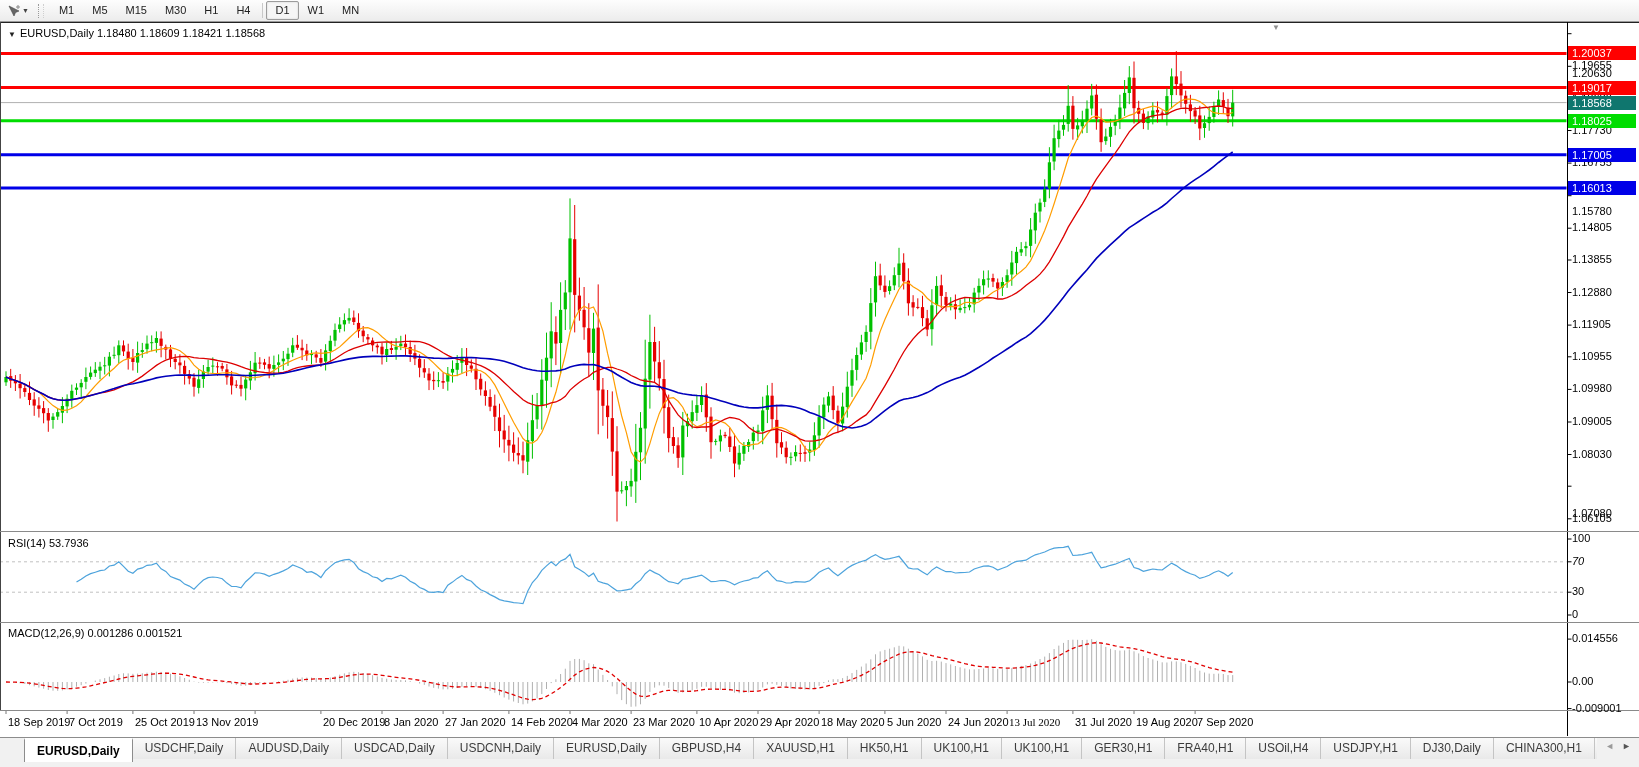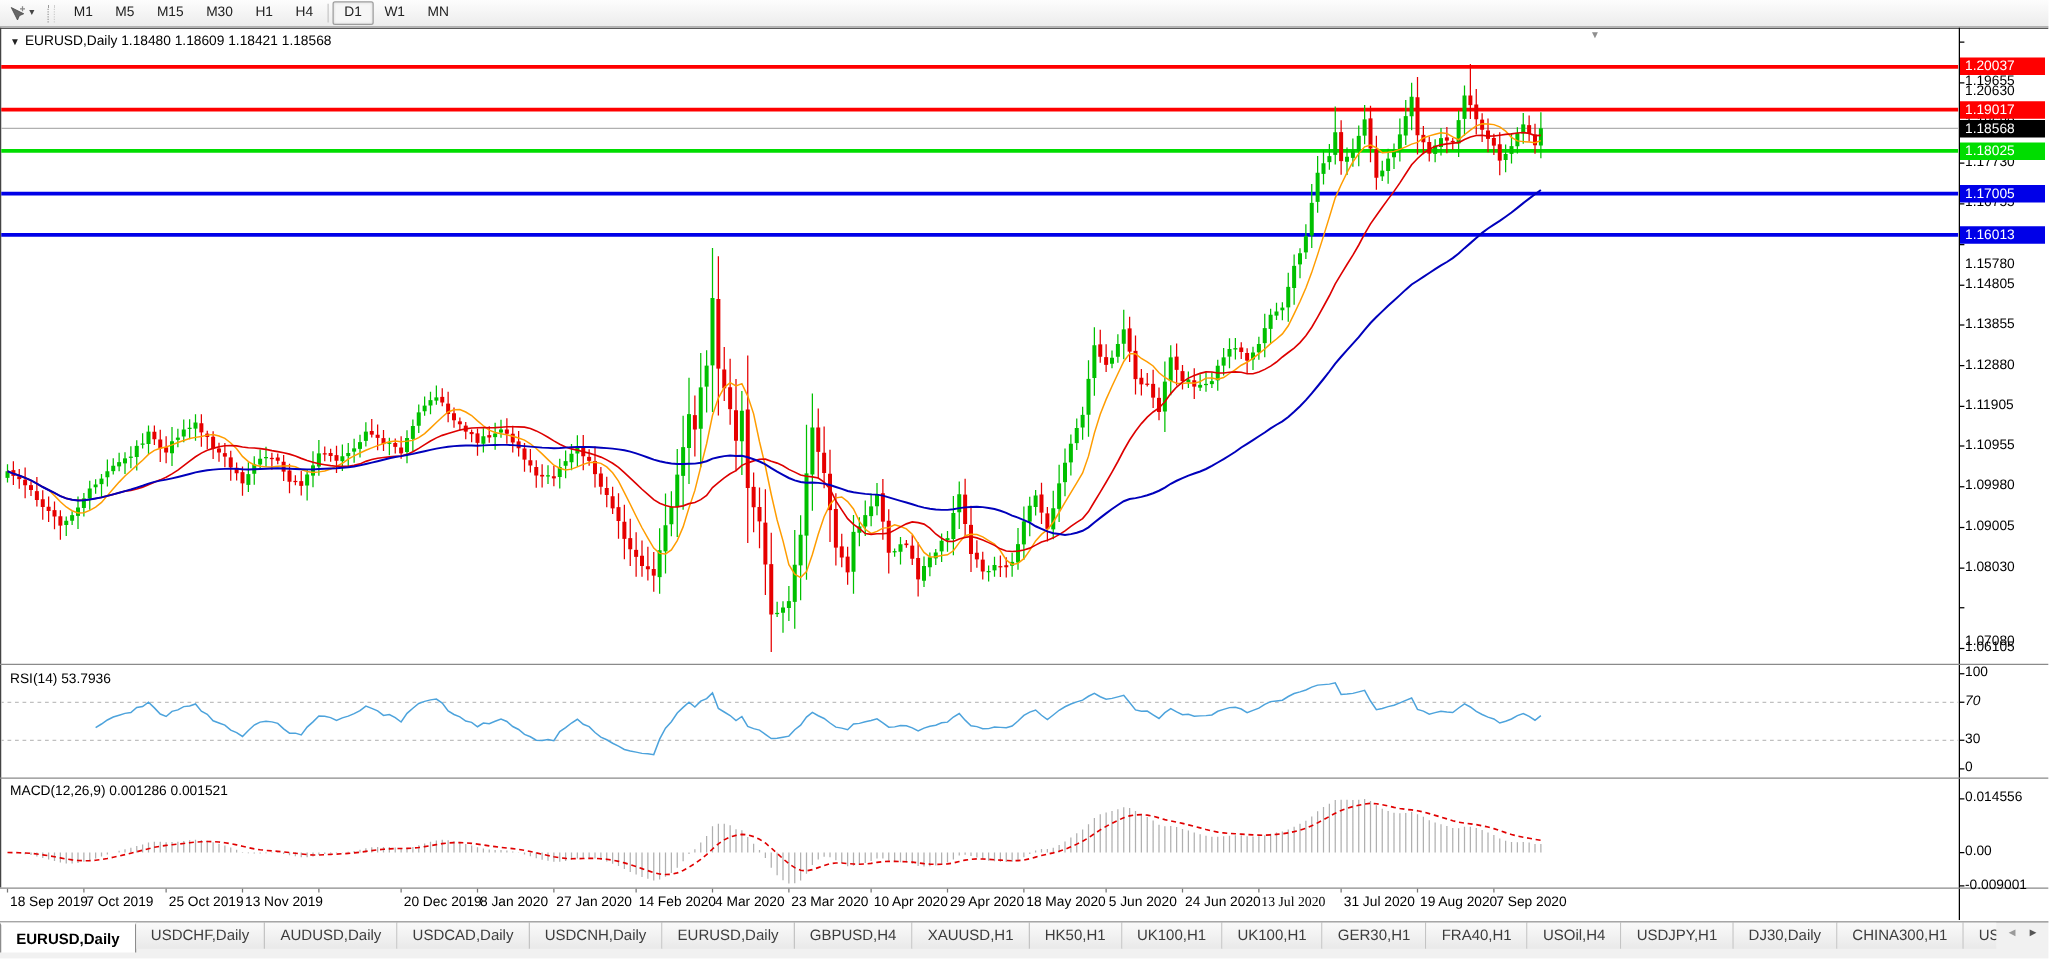--- a/index.html
+++ b/index.html
@@ -23,21 +23,21 @@
   .rsi-title{left:8px;top:515px;}
   .macd-title{left:8px;top:605px;}
   .title-caret{font-size:8px;color:#222;margin-right:4px;}
   .ytick{position:absolute;left:1572px;color:#000;white-space:nowrap;}
   .price-badge{position:absolute;left:1568px;width:68px;height:14px;line-height:14px;
                color:#fff;padding-left:4px;box-sizing:border-box;font-size:11px;white-space:nowrap;}
   .date-label{position:absolute;top:694px;color:#000;white-space:nowrap;}
   .shift-marker{position:absolute;color:#8f8f8f;font-size:8px;top:1px;}
   
   .tabbar{position:absolute;left:0;top:737px;width:1639px;height:30px;background:#f1f1f1;
-          border-top:1px solid #8c8c8c;box-sizing:border-box;display:flex;align-items:flex-start;}
+          border-top:1px solid #8c8c8c;box-sizing:border-box;display:flex;align-items:flex-start;padding-left:24px;}
   .tabs-wrap{display:flex;align-items:flex-start;height:24px;flex:1;overflow:hidden;}
   .tab{height:21px;line-height:21px;padding:0 12px;color:#3c3c3c;background:linear-gradient(#fafafa,#e9e9e9);
        border-right:1px solid #c4c4c4;white-space:nowrap;cursor:default;font-size:12px;}
   .tab.active{background:#fff;color:#000;font-weight:bold;border:1px solid #8c8c8c;border-top:2px solid #fff;
               border-bottom:none;height:23px;line-height:22px;margin-top:0;}
   .tab-scrollers{display:flex;align-items:center;gap:8px;padding:3px 8px 0 8px;}
   .tab-scroller{font-size:9px;color:#555;cursor:default;}
   .tab-scroller.dim{color:#9a9a9a;}
 </style>
 </head>
@@ -446,21 +446,21 @@
         <div class="ytick" style="position: absolute; left: 1572px; top: 563px;">30</div>
         <div class="ytick" style="position: absolute; left: 1572px; top: 586px;">0</div>
         <div class="ytick" style="position: absolute; left: 1572px; top: 610px;">0.014556</div>
         <div class="ytick" style="position: absolute; left: 1572px; top: 653px;">0.00</div>
         <div class="ytick" style="position: absolute; left: 1572px; top: 680px;">-0.009001</div>
         <div class="price-badge" style="top: 24px; background: rgb(255, 0, 0);">1.20037</div>
         <div class="price-badge" style="top: 59px; background: rgb(255, 0, 0);">1.19017</div>
         <div class="price-badge" style="top: 92px; background: rgb(0, 221, 0);">1.18025</div>
         <div class="price-badge" style="top: 126px; background: rgb(0, 0, 232);">1.17005</div>
         <div class="price-badge" style="top: 159px; background: rgb(0, 0, 232);">1.16013</div>
-        <div class="price-badge" style="top: 74px; background: #000000;">1.18568</div>
+        <div class="price-badge" style="top: 74px; background: #0f766e;">1.18568</div>
       </div>
     <div id="date-labels">
         <div class="date-label" style="left: 8px;">18 Sep 2019</div>
         <div class="date-label" style="left: 69px;">7 Oct 2019</div>
         <div class="date-label" style="left: 135px;">25 Oct 2019</div>
         <div class="date-label" style="left: 196px;">13 Nov 2019</div>
         <div class="date-label" style="left: 257px; margin-top: 24px;">2 Dec 2019</div>
         <div class="date-label" style="left: 323px;">20 Dec 2019</div>
         <div class="date-label" style="left: 384px;">8 Jan 2020</div>
         <div class="date-label" style="left: 445px;">27 Jan 2020</div>

